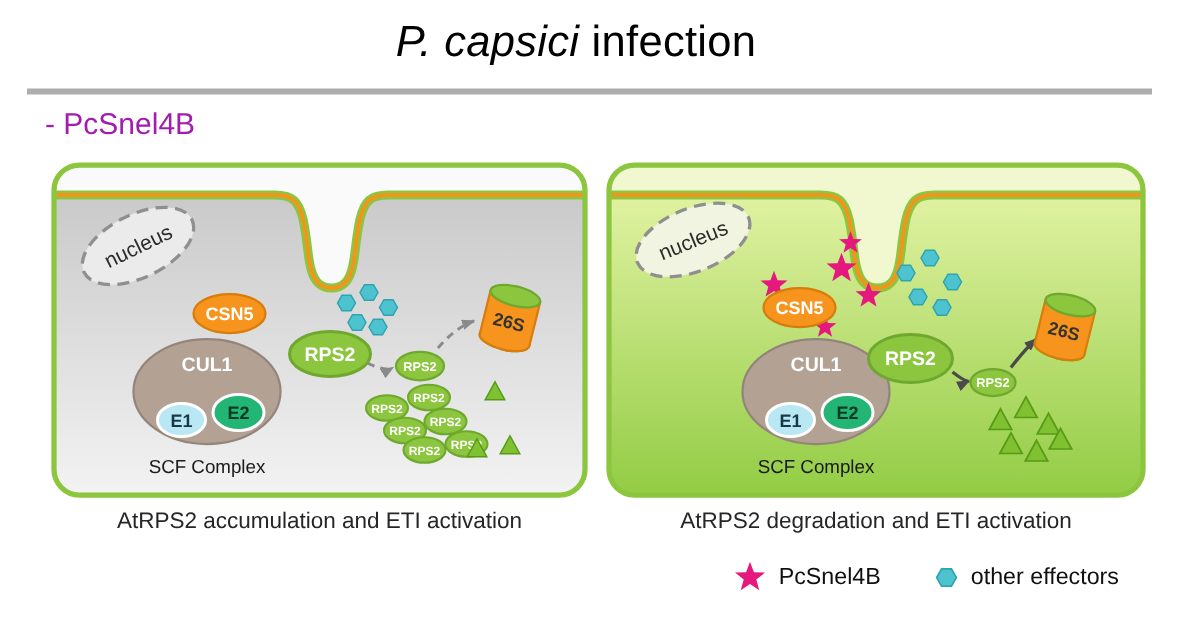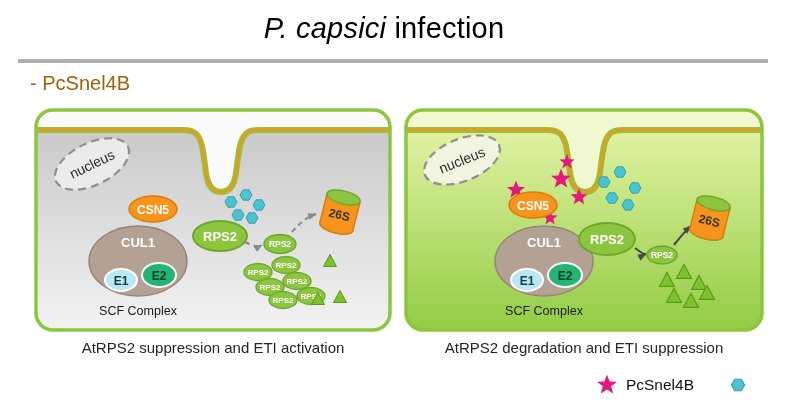--- a/index.html
+++ b/index.html
@@ -2,21 +2,21 @@
 <html><head>
 <meta charset="utf-8">
 <style>
   html,body{margin:0;padding:0;background:#fff;}
   .stage{position:relative;width:768px;height:416px;background:#ffffff;
          font-family:"Liberation Sans",sans-serif;overflow:hidden;}
   .title{position:absolute;top:12px;left:0;width:100%;text-align:center;
          font-size:29px;color:#000;letter-spacing:.2px;}
   .title .sp{font-style:italic;}
   .rule{position:absolute;top:59px;left:18px;width:764px;height:4px;background:#aeaeae;}
-  .plabel{position:absolute;top:72px;font-size:20px;color:#a16207;}
+  .plabel{position:absolute;top:72px;font-size:20px;color:#a21caf;}
   .plabel.pl-left{left:30px;}
   .plabel.pl-right{left:412px;margin-top:37px;}
   svg.panel{position:absolute;top:108px;}
   svg.panel.p-left{left:34px;}
   svg.panel.p-right{left:404px;}
   .caption{position:absolute;top:339px;font-size:15px;color:#262626;text-align:center;}
   .caption.c-left{left:34px;width:358px;}
   .caption.c-right{left:404px;width:360px;}
   .legend{position:absolute;top:374px;left:0;width:800px;display:flex;
           justify-content:flex-end;align-items:center;gap:36px;font-size:15.5px;color:#101010;}
@@ -235,34 +235,35 @@
         <use href="#tri" transform="translate(280,164) scale(1.15)"></use>
         <use href="#tri" transform="translate(295,175) scale(1.15)"></use>
         <use href="#tri" transform="translate(270,188) scale(1.15)"></use>
         <use href="#tri" transform="translate(287,193) scale(1.15)"></use>
         <use href="#tri" transform="translate(303,185) scale(1.15)"></use>
       </g>
     </g>
     <rect x="2" y="2" width="356" height="220" rx="17" fill="none" stroke="#8cc63e" stroke-width="3.5"></rect>
   </svg>
 
-  <div class="caption c-left">AtRPS2 suppression and ETI activation</div>
-  <div class="caption c-right">AtRPS2 degradation and ETI suppression</div>
+  <div class="caption c-left">AtRPS2 accumulation and ETI activation</div>
+  <div class="caption c-right">AtRPS2 degradation and ETI activation</div>
 
   <div class="legend">
     <div class="item">
       <svg width="22" height="22" viewBox="-11 -11 22 22">
           <use href="#star" fill="#e5187d" transform="scale(1.05)"></use>
         </svg>
       <span>PcSnel4B</span>
     </div>
     <div class="item">
       <svg width="16" height="16" viewBox="-8 -8 16 16">
           <use href="#hex" fill="#4ec3d0" stroke="#2fa3b0" stroke-width="1" transform="scale(1.1)"></use>
         </svg>
+      <span>other effectors</span>
     </div>
     <div class="item">
       <svg width="18" height="17" viewBox="-9 -9 18 17">
           <use href="#tri" fill="#7fc131" stroke="#569a16" stroke-width="1" transform="scale(1.2)"></use>
         </svg>
     </div>
   </div>
 
 </div>
 

